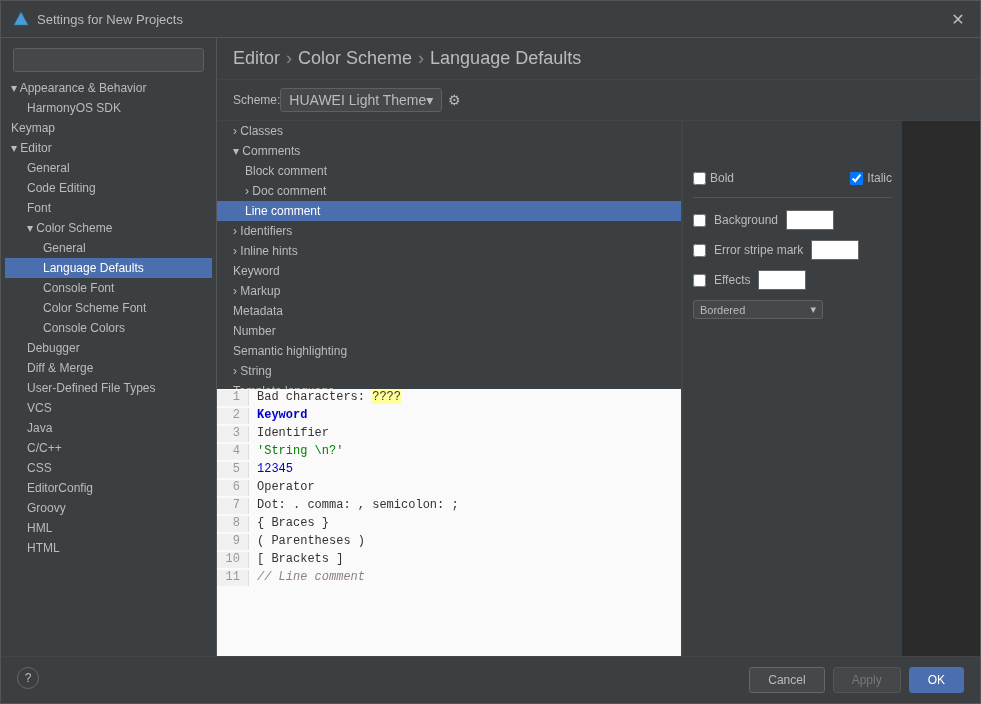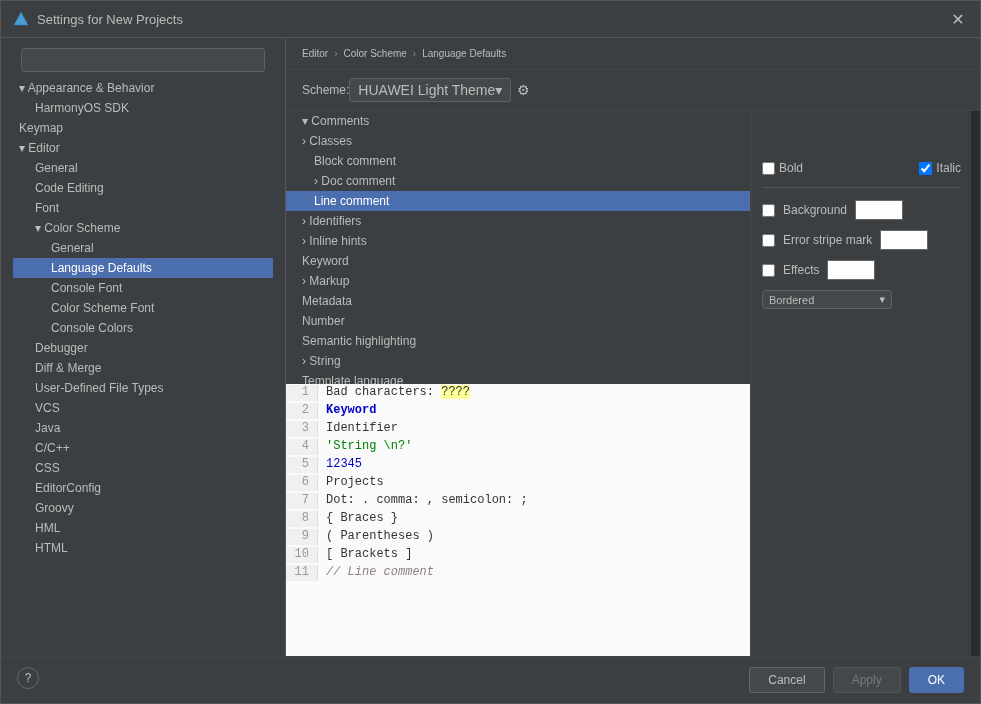--- a/index.html
+++ b/index.html
@@ -54,26 +54,26 @@
     }
     
     .content-area {
       display: flex;
       flex: 1;
       overflow: hidden;
     }
     
     
     .sidebar {
-      width: 285px;
+      width: 216px;
       background: #3c3f41;
       border-right: 1px solid #555;
       overflow-y: auto;
       flex-shrink: 0;
-      padding: 4px 12px;
+      padding: 4px 4px;
     }
     
     .search-box {
       margin: 6px 8px;
       background: #45484a;
       border: 1px solid #5e6162;
       border-radius: 3px;
       padding: 4px 8px;
       color: #bbbbbb;
       width: calc(100% - 16px);
@@ -100,21 +100,21 @@
       overflow: hidden;
     }
     
     
     .breadcrumb {
       padding: 10px 16px;
       display: flex;
       align-items: center;
       gap: 6px;
       color: #bbbbbb;
-      font-size: 10px;
+      font-size: 18px;
       border-bottom: 1px solid #444;
       flex-shrink: 0;
       background: #3c3f41;
     }
     
     .breadcrumb-sep {
       color: #888;
     }
     
     
@@ -405,22 +405,22 @@
           <span>HUAWEI Light Theme</span>
           <span>▾</span>
         </div>
         <button class="gear-btn" title="Scheme settings">⚙</button>
       </div>
 
       <div class="main-body">
 
         <div class="tree-panel">
           <div class="tree-container" id="tree-container">
+              <div class="tree-item">› Classes</div>
               <div class="tree-item">▾ Comments</div>
-              <div class="tree-item">› Classes</div>
               <div class="tree-item indent1">  Block comment</div>
               <div class="tree-item indent1">› Doc comment</div>
               <div class="tree-item selected indent1">  Line comment</div>
               <div class="tree-item">› Identifiers</div>
               <div class="tree-item">› Inline hints</div>
               <div class="tree-item">Keyword</div>
               <div class="tree-item">› Markup</div>
               <div class="tree-item">Metadata</div>
               <div class="tree-item">Number</div>
               <div class="tree-item">Semantic highlighting</div>
@@ -444,21 +444,21 @@
               <div class="code-line">
                 <span class="line-number">4</span>
                 <span class="line-content"><span style="color:#008000;">'String \n?' </span></span>
               </div>
               <div class="code-line">
                 <span class="line-number">5</span>
                 <span class="line-content"><span style="color:#0000cc;">12345</span></span>
               </div>
               <div class="code-line">
                 <span class="line-number">6</span>
-                <span class="line-content">Projects</span>
+                <span class="line-content">Operator</span>
               </div>
               <div class="code-line">
                 <span class="line-number">7</span>
                 <span class="line-content">Dot: . comma: , semicolon: ;</span>
               </div>
               <div class="code-line">
                 <span class="line-number">8</span>
                 <span class="line-content">{ Braces }</span>
               </div>
               <div class="code-line">

